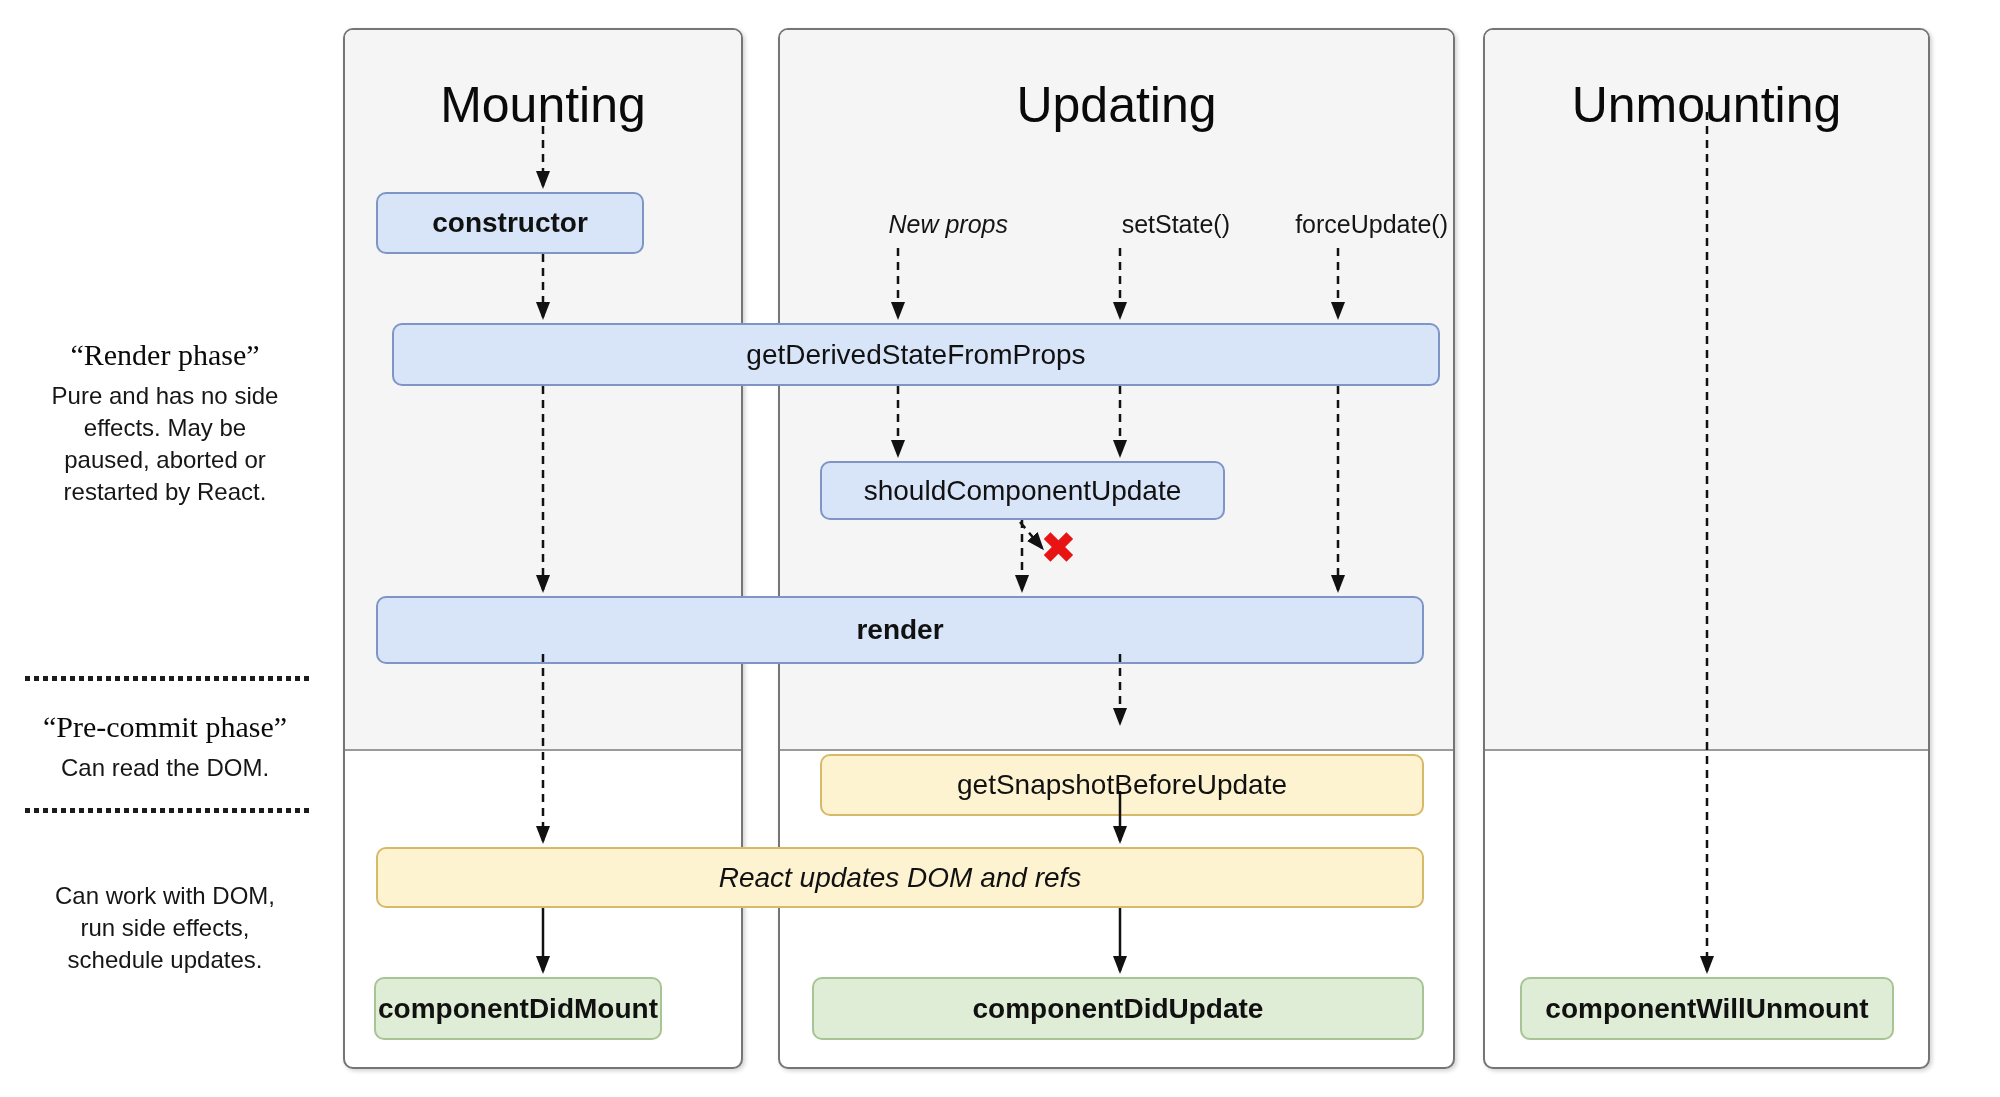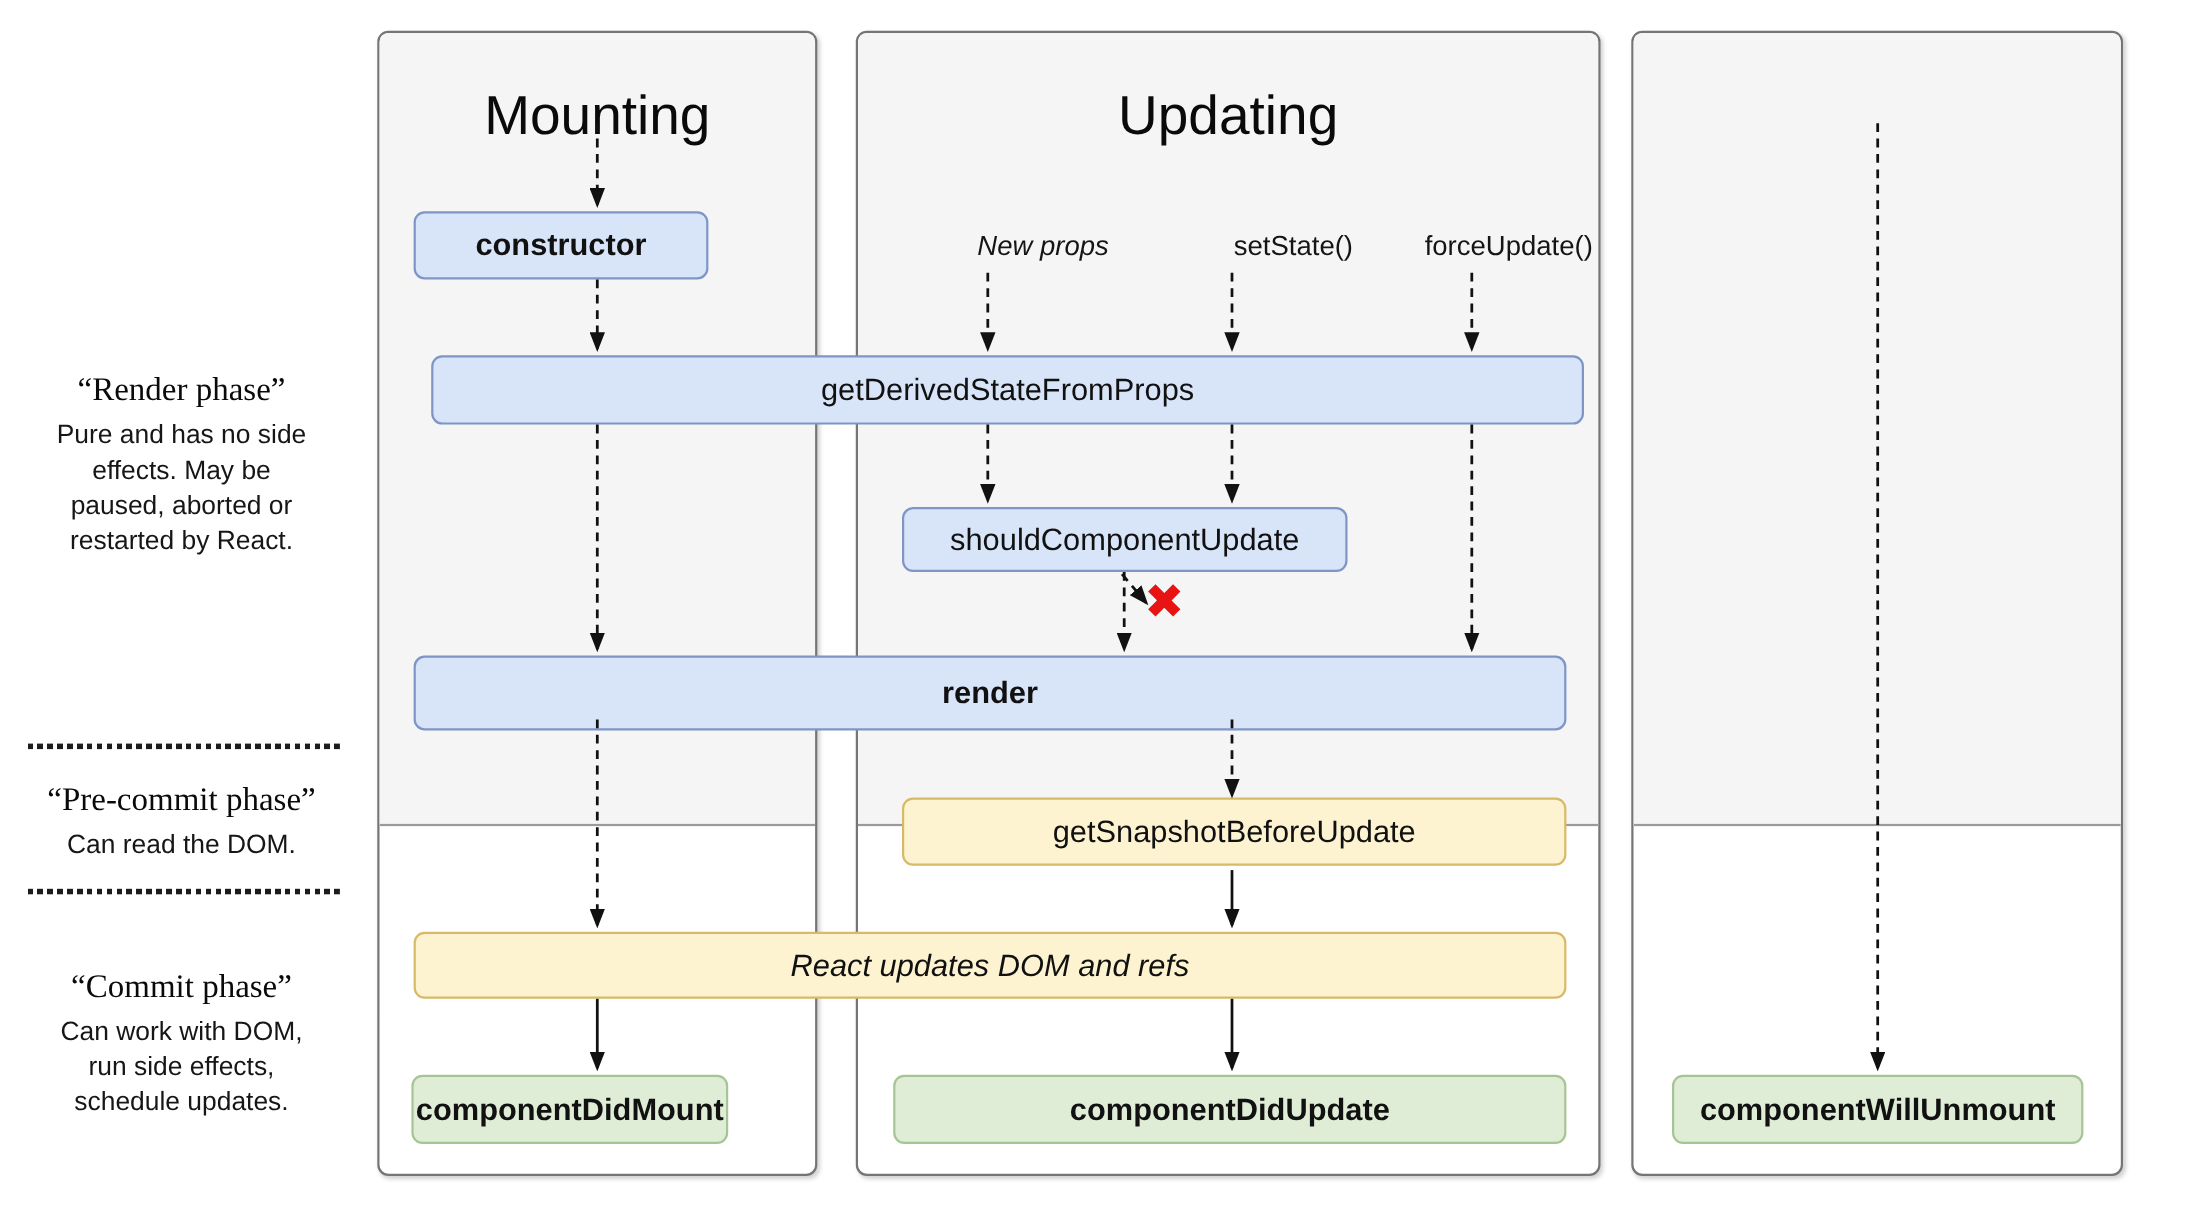--- a/index.html
+++ b/index.html
@@ -71,53 +71,53 @@
   <div class="divider" style="top:676px"></div>
 
   <div class="phase" style="top:710px">
     <div class="phase-title">“Pre-commit phase”</div>
     <div class="phase-line">Can read the DOM.</div>
   </div>
 
   <div class="divider" style="top:808px"></div>
 
   <div class="phase" style="top:880px">
-    <div class="phase-title">“Commit phase”</div>
     <div class="phase-line">Can work with DOM,</div>
     <div class="phase-line">run side effects,</div>
     <div class="phase-line">schedule updates.</div>
   </div>
 
   <section class="panel" style="left:343px;width:400px">
     <div class="panel-gray"></div>
     <h2 class="panel-title">Mounting</h2>
   </section>
 
   <section class="panel" style="left:778px;width:677px">
     <div class="panel-gray"></div>
     <h2 class="panel-title">Updating</h2>
   </section>
 
   <section class="panel" style="left:1483px;width:447px">
     <div class="panel-gray"></div>
+    <h2 class="panel-title">Unmounting</h2>
   </section>
 
   <div class="trigger italic" style="left:788px;top:210px">New props</div>
   <div class="trigger" style="left:1010px;top:210px">setState()</div>
   <div class="trigger" style="left:1228px;top:210px">forceUpdate()</div>
 
   <div class="node blue bold" style="left:376px;top:192px;width:268px;height:62px">constructor</div>
 
   <div class="node blue" style="left:392px;top:323px;width:1048px;height:63px">getDerivedStateFromProps</div>
 
   <div class="node blue" style="left:820px;top:461px;width:405px;height:59px">shouldComponentUpdate</div>
 
   <div class="node blue bold" style="left:376px;top:596px;width:1048px;height:68px">render</div>
 
-  <div class="node yellow" style="left:820px;top:725px;width:604px;height:62px">getSnapshotBeforeUpdate</div>
+  <div class="node yellow" style="left:820px;top:754px;width:604px;height:62px">getSnapshotBeforeUpdate</div>
 
   <div class="node yellow italic" style="left:376px;top:847px;width:1048px;height:61px">React updates DOM and refs</div>
 
   <div class="node green bold" style="left:374px;top:977px;width:288px;height:63px">componentDidMount</div>
 
   <div class="node green bold" style="left:812px;top:977px;width:612px;height:63px">componentDidUpdate</div>
 
   <div class="node green bold" style="left:1520px;top:977px;width:374px;height:63px">componentWillUnmount</div>
 
   <div class="nope">✖</div>

